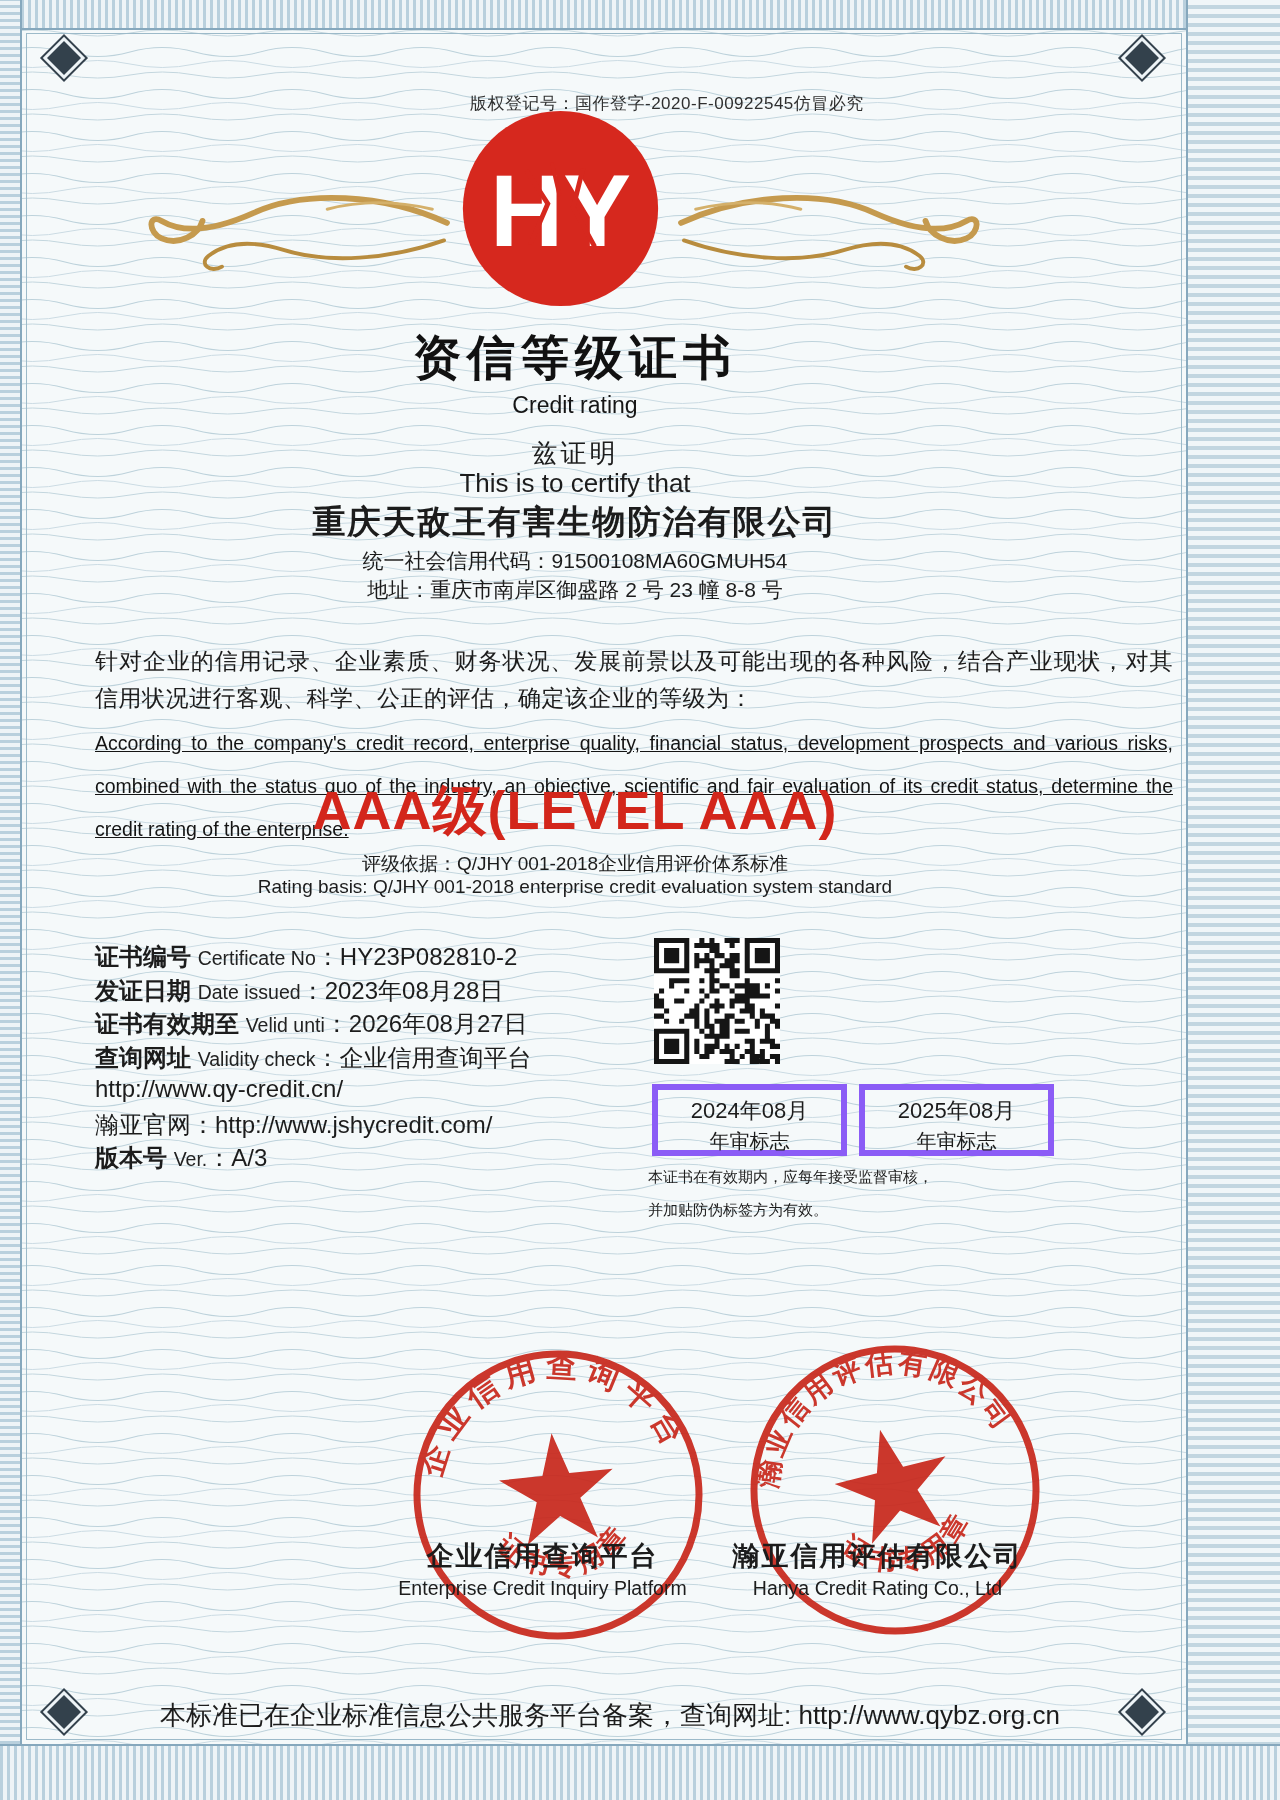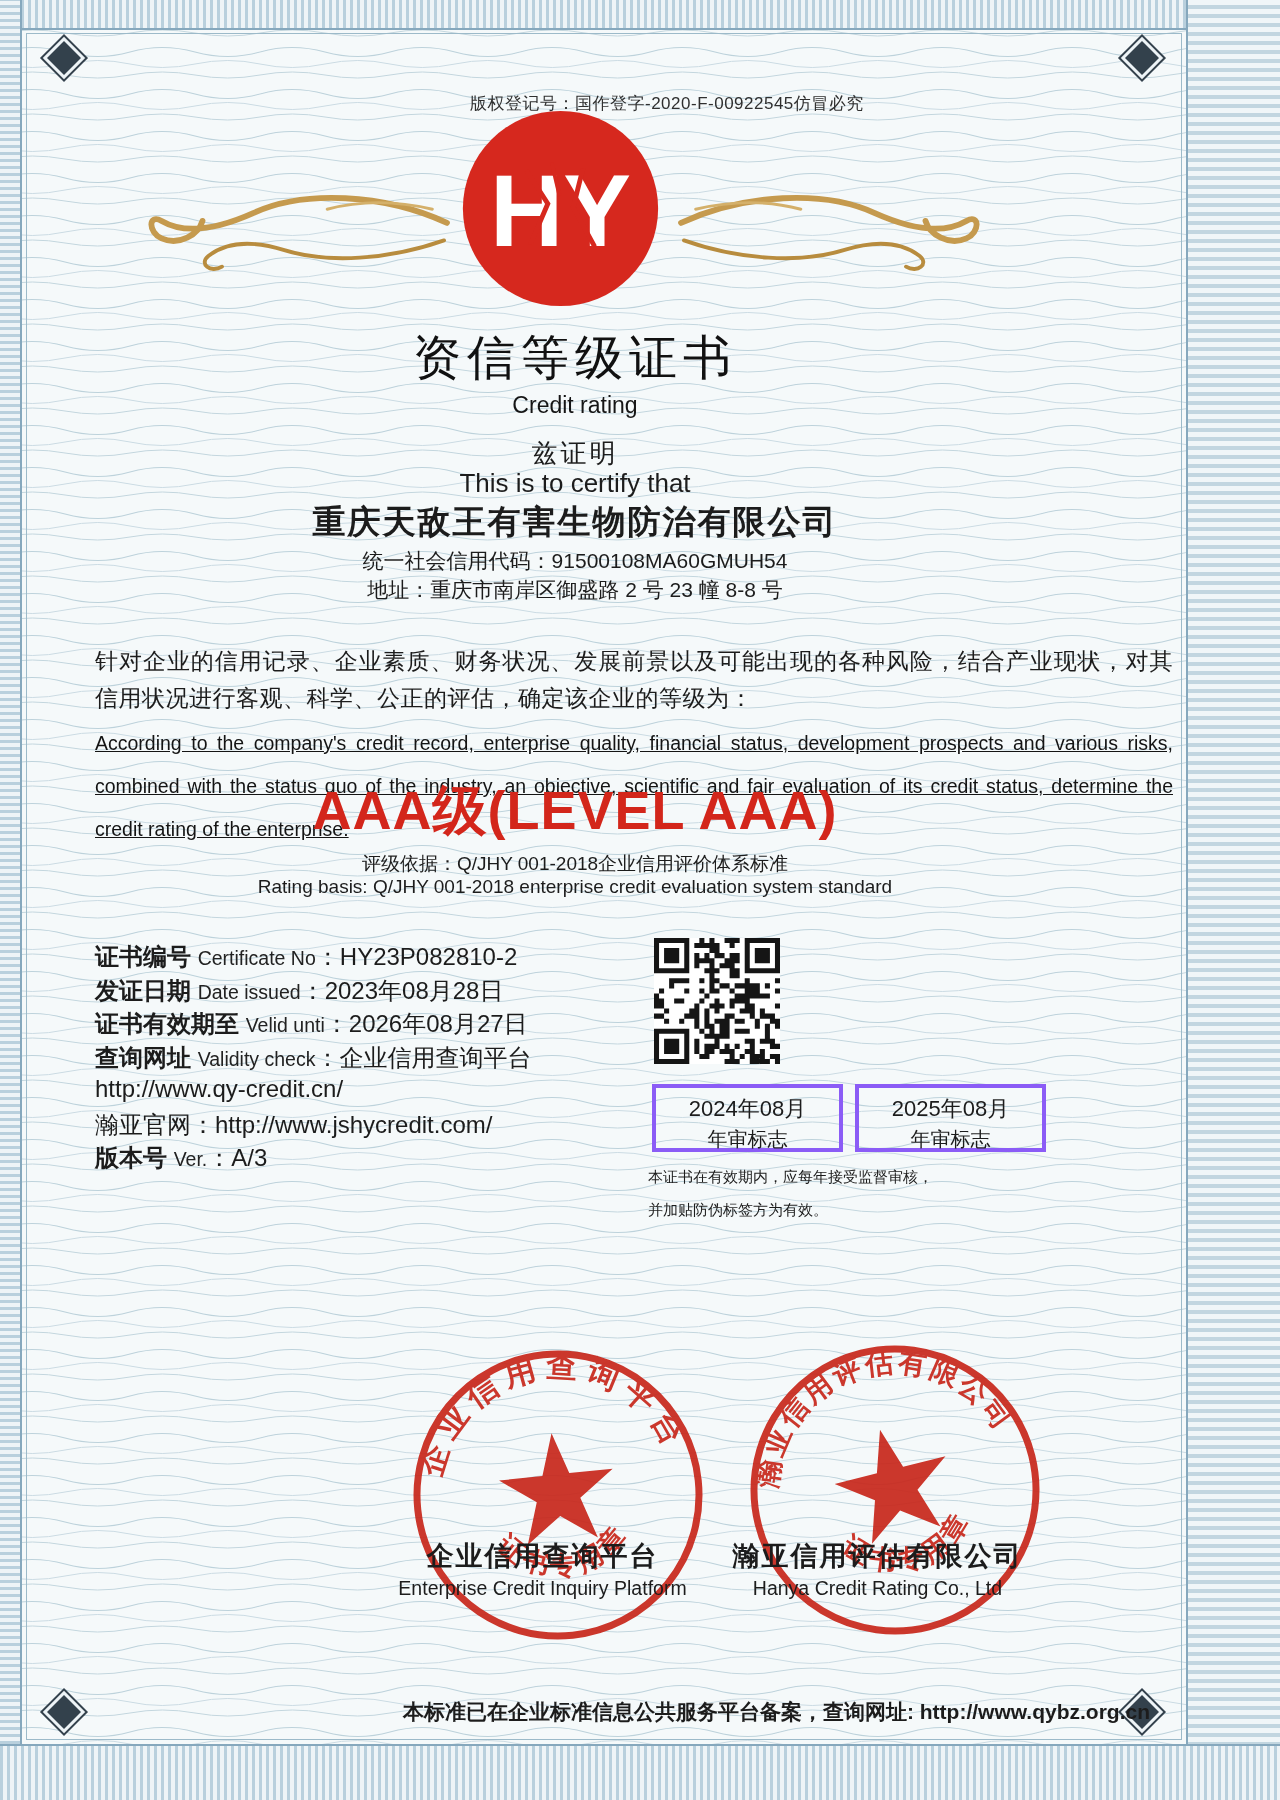--- a/index.html
+++ b/index.html
@@ -30,52 +30,52 @@
   .corner{position:absolute;width:24px;height:24px;background:#33414c;
     transform:rotate(45deg);z-index:2;box-shadow:0 0 0 3px #eef4f7,0 0 0 5px #33414c;}
   
   .abs{position:absolute;z-index:3;}
   .ctr{left:60px;width:1030px;text-align:center;}
   .copyright{left:470px;top:92px;width:450px;font-size:17px;color:#2f2f2f;letter-spacing:.5px;}
   .logo{left:458px;top:106px;width:205px;height:205px;}
   .flourish{top:180px;width:320px;height:112px;}
   .flourish.fl-left{left:136px;}
   .flourish.fl-right{left:672px;transform:scaleX(-1);}
-  .title{top:326px;font-size:48px;font-weight:400;letter-spacing:6px;color:#111;}
+  .title{top:326px;font-size:48px;font-weight:700;letter-spacing:6px;color:#111;}
   .subtitle{top:392px;font-size:23px;color:#151515;}
   .certify-zh{top:436px;font-size:26px;letter-spacing:3px;}
   .certify-en{top:468px;font-size:26px;}
   .company{top:500px;font-size:33px;font-weight:700;letter-spacing:2px;}
   .credit-code{top:547px;font-size:21px;}
   .address{top:576px;font-size:21px;}
   .bodytext{left:95px;top:643px;width:1078px;text-align:justify;}
   .bodytext .zh{font-size:23px;line-height:37px;letter-spacing:.5px;}
   .bodytext .en{font-size:19.5px;line-height:43px;margin-top:5px;color:#141414;text-decoration:underline;}
   .level{top:775px;font-size:54px;font-weight:800;color:#d3261b;letter-spacing:1px;}
   .basis-zh{top:851px;font-size:19px;}
   .basis-en{top:876px;font-size:19px;}
   .details{left:95px;top:941px;width:560px;}
   .detail-row{height:33.5px;font-size:24px;white-space:nowrap;}
   .detail-row .lz{font-weight:600;}
   .detail-row .le{font-size:19.5px;color:#222;}
   .qr{left:654px;top:938px;width:126px;height:126px;background:#fff;}
   .qr-note{left:790px;top:934px;width:254px;font-size:21px;line-height:33px;text-align:justify;}
   .badges{left:652px;top:1084px;display:flex;gap:12px;}
-  .badge{width:183px;height:60px;border:4px solid #8b5cf6;text-align:center;}
+  .badge{width:183px;height:60px;border:6px solid #8b5cf6;text-align:center;}
   .badge .b1{font-size:22px;margin-top:6px;}
   .badge .b2{font-size:20px;margin-top:2px;}
   .validity{left:648px;top:1160px;width:396px;text-align:left;font-size:15px;line-height:33px;}
   .seal{width:300px;height:300px;opacity:.92;}
   .seal-left{left:408px;top:1345px;transform:rotate(-6deg);}
   .seal-right{left:745px;top:1340px;transform:rotate(-14deg);}
   .seal-label-zh{top:1538px;font-size:27px;font-weight:700;letter-spacing:2px;text-align:center;z-index:4;}
   .seal-label-en{top:1577px;font-size:19.5px;text-align:center;z-index:4;}
   .sl-left{left:375px;width:335px;}
   .sl-right{left:700px;width:355px;}
-  .footer{left:70px;top:1698px;width:1080px;text-align:right;font-size:21px;font-weight:700;}
+  .footer{left:70px;top:1698px;width:1080px;text-align:center;font-size:26px;font-weight:400;}
 </style>
 </head>
 <body>
 
 <div class="cert">
 
   <svg class="bg-waves" width="1280" height="1800" xmlns="http://www.w3.org/2000/svg">
     <defs>
       <pattern id="waves" width="260" height="42" patternUnits="userSpaceOnUse">
         <path d="M0 10 q 32 -9 65 0 t 65 0 t 65 0 t 65 0" fill="none" stroke="#bdd2db" stroke-width="1.1"></path>

